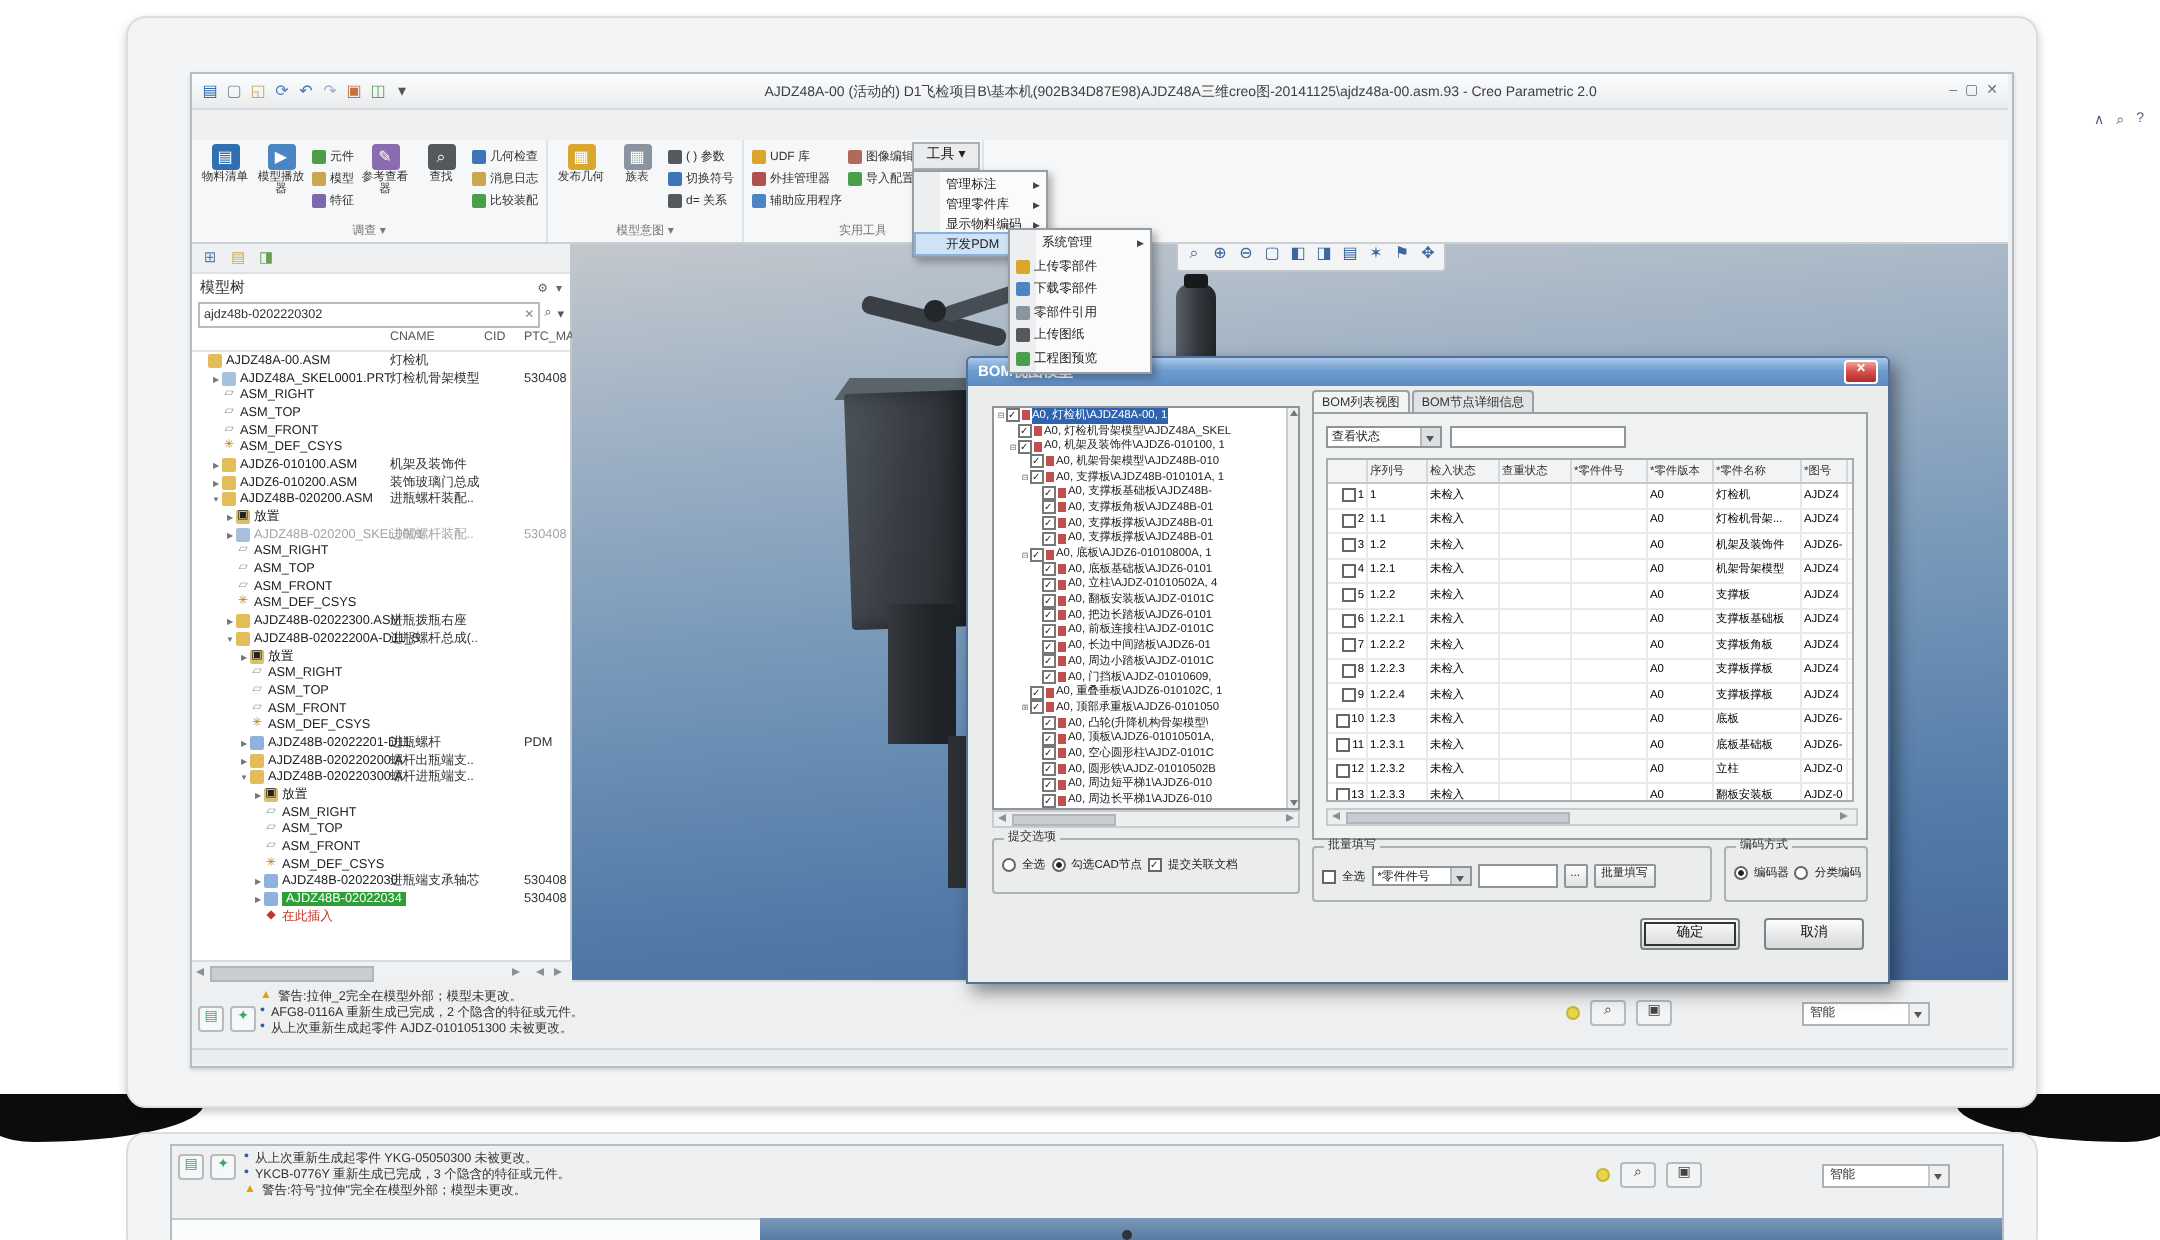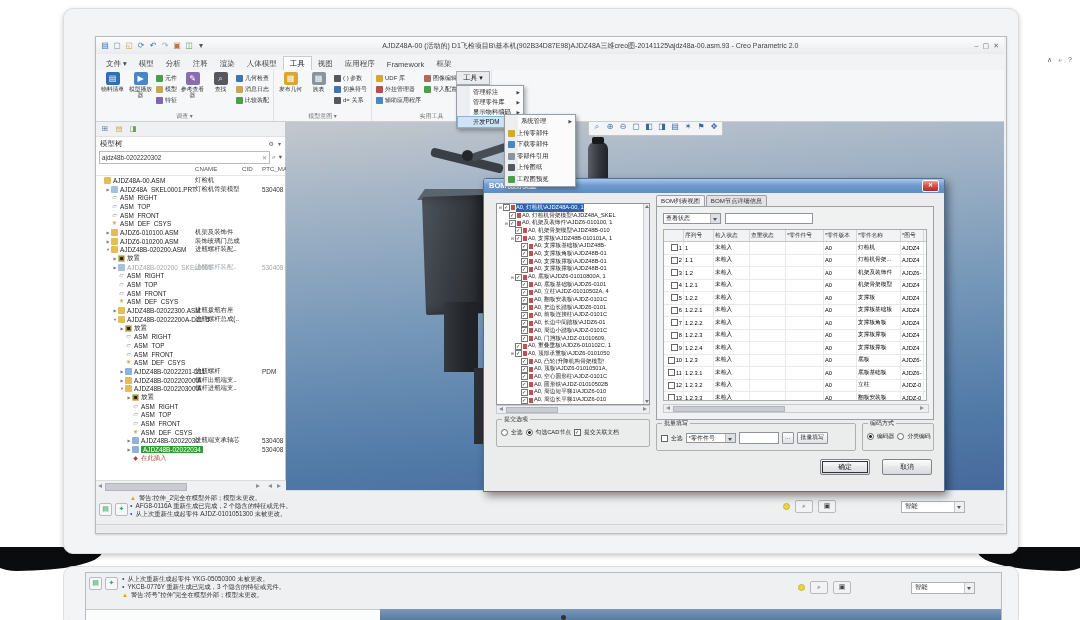--- a/index.html
+++ b/index.html
@@ -194,33 +194,20 @@
         <span class="qicon" style="color: rgb(85, 85, 85);">▾</span>
       </div>
     <div id="wtitle">AJDZ48A-00 (活动的) D1飞检项目B\基本机(902B34D87E98)AJDZ48A三维creo图-20141125\ajdz48a-00.asm.93 - Creo Parametric 2.0</div>
     <div id="wbtns">
         <span class="wbtn">–</span>
         <span class="wbtn">▢</span>
         <span class="wbtn">✕</span>
       </div>
   </div>
 
-  <div id="tabrow">
-      <div class="tab">文件 ▾</div>
-      <div class="tab">模型</div>
-      <div class="tab">分析</div>
-      <div class="tab">注释</div>
-      <div class="tab">渲染</div>
-      <div class="tab">人体模型</div>
-      <div class="tab active">工具</div>
-      <div class="tab">视图</div>
-      <div class="tab">应用程序</div>
-      <div class="tab">Framework</div>
-      <div class="tab">框架</div>
-    </div>
   <div id="tabicons">
       <span class="tabicon">∧</span>
       <span class="tabicon">⌕</span>
       <span class="tabicon">?</span>
     </div>
 
   <div id="ribbon">
       <div class="rgroup">
         <div class="ritems">
           <div class="rbig">

